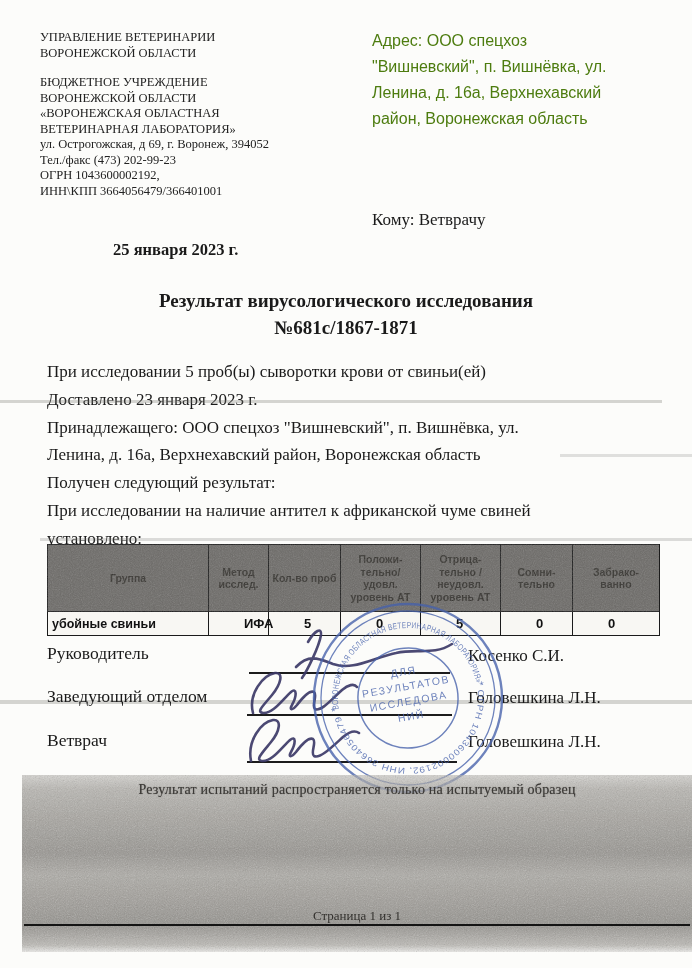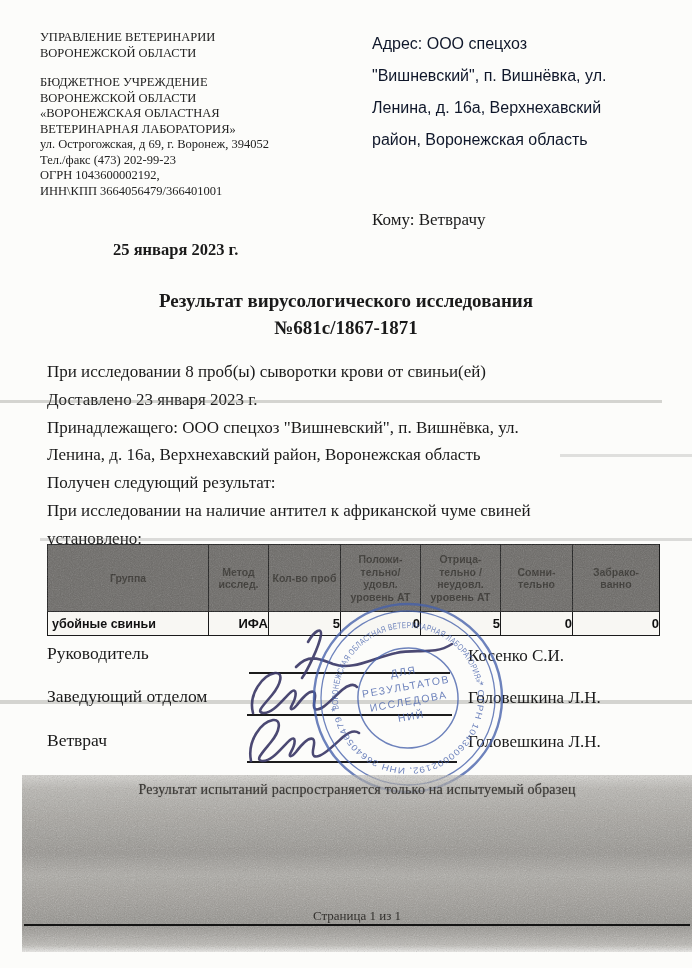--- a/index.html
+++ b/index.html
@@ -13,21 +13,21 @@
   
   .org-block{
     left:40px;top:30px;width:320px;text-align:left;
     font-size:12.5px;line-height:15.5px;color:#222;
   }
   .org-gap{height:14px;}
   
   .addr-block{
     left:372px;top:28px;width:300px;
     font-family:"Liberation Sans", sans-serif;
-    font-size:16px;line-height:32px;color:#0f172a;
+    font-size:16px;line-height:26px;color:#4d7c0f;
     white-space:pre-line;
   }
   .komu{left:372px;top:210px;font-size:17px;}
   .doc-date{left:113px;top:240px;font-size:16.5px;font-weight:bold;}
   .doc-title{
     left:0;top:287px;width:692px;text-align:center;
     font-size:19px;font-weight:bold;line-height:27px;
     white-space:pre-line;
   }
   .body-lines{left:47px;top:362px;width:620px;font-size:17px;}
@@ -44,21 +44,21 @@
     border:1.6px solid #1b1b1b;padding:0;vertical-align:middle;margin-left:8px;
   }
   .result-table th{
     background:#6b6966;color:#34322e;
     font-size:10.5px;font-weight:bold;line-height:12.5px;
     height:66px;white-space:pre-line;text-align:center;
     position:relative;
   }
   .result-table td{
     background:#f8f7f3;font-size:13px;font-weight:bold;
-    height:23px;text-align:right;color:#111;
+    height:23px;text-align:left;color:#111;padding-left:35px;
   }
   .result-table td.first{text-align:left;padding-left:4px;font-size:12.5px;}
   
   .sig-role{left:47px;font-size:17.5px;}
   .sig-name{left:468px;font-size:17px;}
   .sig-line{background:#1c1c1c;height:1.8px;}
   
   .scan-band{
     left:22px;top:775px;width:670px;height:177px;
     background:linear-gradient(180deg,
@@ -118,21 +118,21 @@
 Ленина, д. 16а, Верхнехавский
 район, Воронежская область</div>
 <div class="abs komu">Кому: Ветврачу</div>
 
 <div class="abs doc-date">25 января 2023 г.</div>
 
 <div class="abs doc-title">Результат вирусологического исследования
 №681с/1867-1871</div>
 
 <div class="abs body-lines">
-  <div class="body-line">При исследовании 8 проб(ы) сыворотки крови от свиньи(ей)</div>
+  <div class="body-line">При исследовании 5 проб(ы) сыворотки крови от свиньи(ей)</div>
   <div class="body-line">Доставлено 23 января 2023 г.</div>
   <div class="body-line">Принадлежащего: ООО спецхоз "Вишневский", п. Вишнёвка, ул.</div>
   <div class="body-line">Ленина, д. 16а, Верхнехавский район, Воронежская область</div>
   <div class="body-line">Получен следующий результат:</div>
   <div class="body-line">При исследовании на наличие антител к африканской чуме свиней</div>
   <div class="body-line">установлено:</div>
 </div>
 
 <div class="abs streak" style="left:0;top:400px;width:662px;height:3px;"></div>
 <div class="abs streak" style="left:560px;top:454px;width:132px;height:3px;opacity:.7;"></div>

